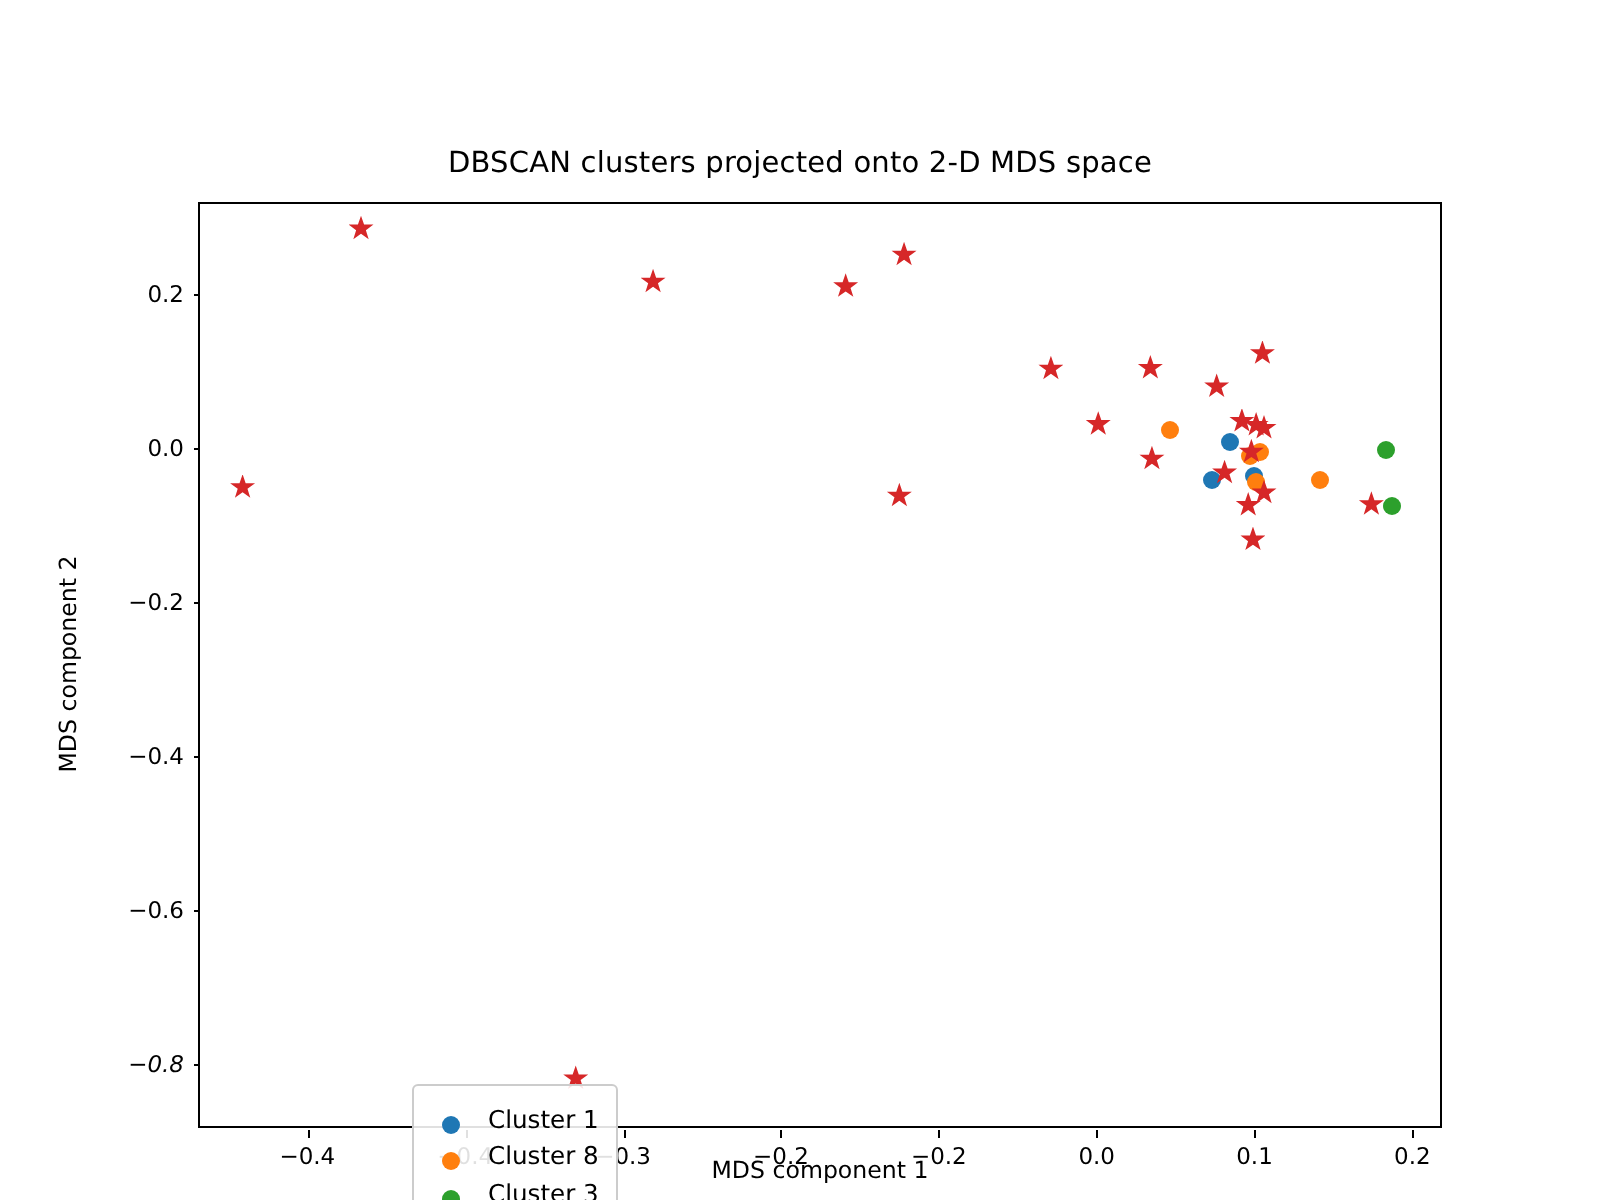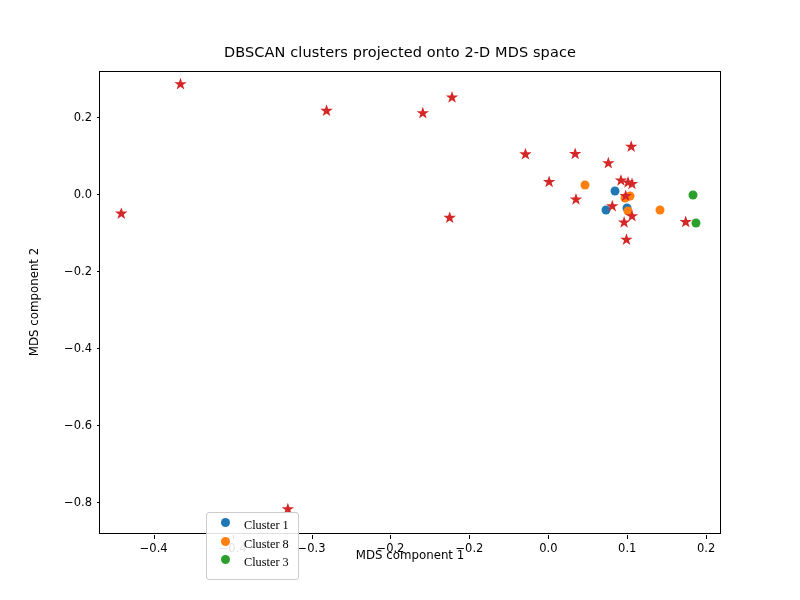--- a/index.html
+++ b/index.html
@@ -1,21 +1,21 @@
 <!DOCTYPE html>
 <html><head>
 <meta charset="utf-8">
 <style>
   html,body{margin:0;padding:0;}
   body{
     width:800px;height:600px;background:#ffffff;
     font-family:"DejaVu Sans","Liberation Sans",sans-serif;
     overflow:hidden;
   }
-  #figure{position:relative;width:800px;height:504px;}
+  #figure{position:relative;width:800px;height:504px;margin-top:30px;}
 
   
   #chart-title{
     position:absolute;left:0;top:44px;width:800px;
     text-align:center;font-size:14.5px;color:#000;
     letter-spacing:0.1px;
   }
 
   
   #plot-area{
@@ -66,21 +66,21 @@
   #ylabel-wrap{position:absolute;left:38px;top:0;height:600px;width:1px;}
 
   
   #legend{
     position:absolute;left:106px;top:440px;
     border:0.9px solid #cccccc;background:rgba(255,255,255,0.88);
     border-radius:3px;
     padding:5px 9px 5px 7px;
     box-sizing:border-box;
   }
-  .legend-row{display:flex;align-items:flex-start;height:18.6px;font-family:Liberation Serif, serif;}
+  .legend-row{display:flex;align-items:flex-end;height:18.6px;}
   .legend-marker{
     width:22px;display:flex;align-items:center;justify-content:center;
     flex:0 0 22px;
   }
   .lm{display:block;}
   .lm.circle{width:9px;height:9px;border-radius:50%;}
   .lm.star{
     width:13px;height:13px;
     clip-path:polygon(50% 0%,61.8% 34.5%,98% 34.5%,68.8% 56%,79.6% 90.5%,50% 69.5%,20.4% 90.5%,31.2% 56%,2% 34.5%,38.2% 34.5%);
   }
@@ -151,21 +151,21 @@
         <div class="yticklabel" style="top: 45.4148px;">0.2</div>
         <div class="tick ytick" style="top: 122.389px;"></div>
         <div class="yticklabel" style="top: 122.389px;">0.0</div>
         <div class="tick ytick" style="top: 199.363px;"></div>
         <div class="yticklabel" style="top: 199.363px;">−0.2</div>
         <div class="tick ytick" style="top: 276.337px;"></div>
         <div class="yticklabel" style="top: 276.337px;">−0.4</div>
         <div class="tick ytick" style="top: 353.312px;"></div>
         <div class="yticklabel" style="top: 353.312px; text-align: right;">−0.6</div>
         <div class="tick ytick" style="top: 430.286px;"></div>
-        <div class="yticklabel" style="top: 430.286px;">−0.8</div>
+        <div class="yticklabel" style="top: 430.286px; font-style: italic;">−0.8</div>
       </div>
 
     <div id="legend">
       <div class="legend-row">
         <span class="legend-marker">
           <span class="lm circle c1"></span>
         </span>
         <span class="legend-label">Cluster 1</span>
       </div>
       <div class="legend-row">

